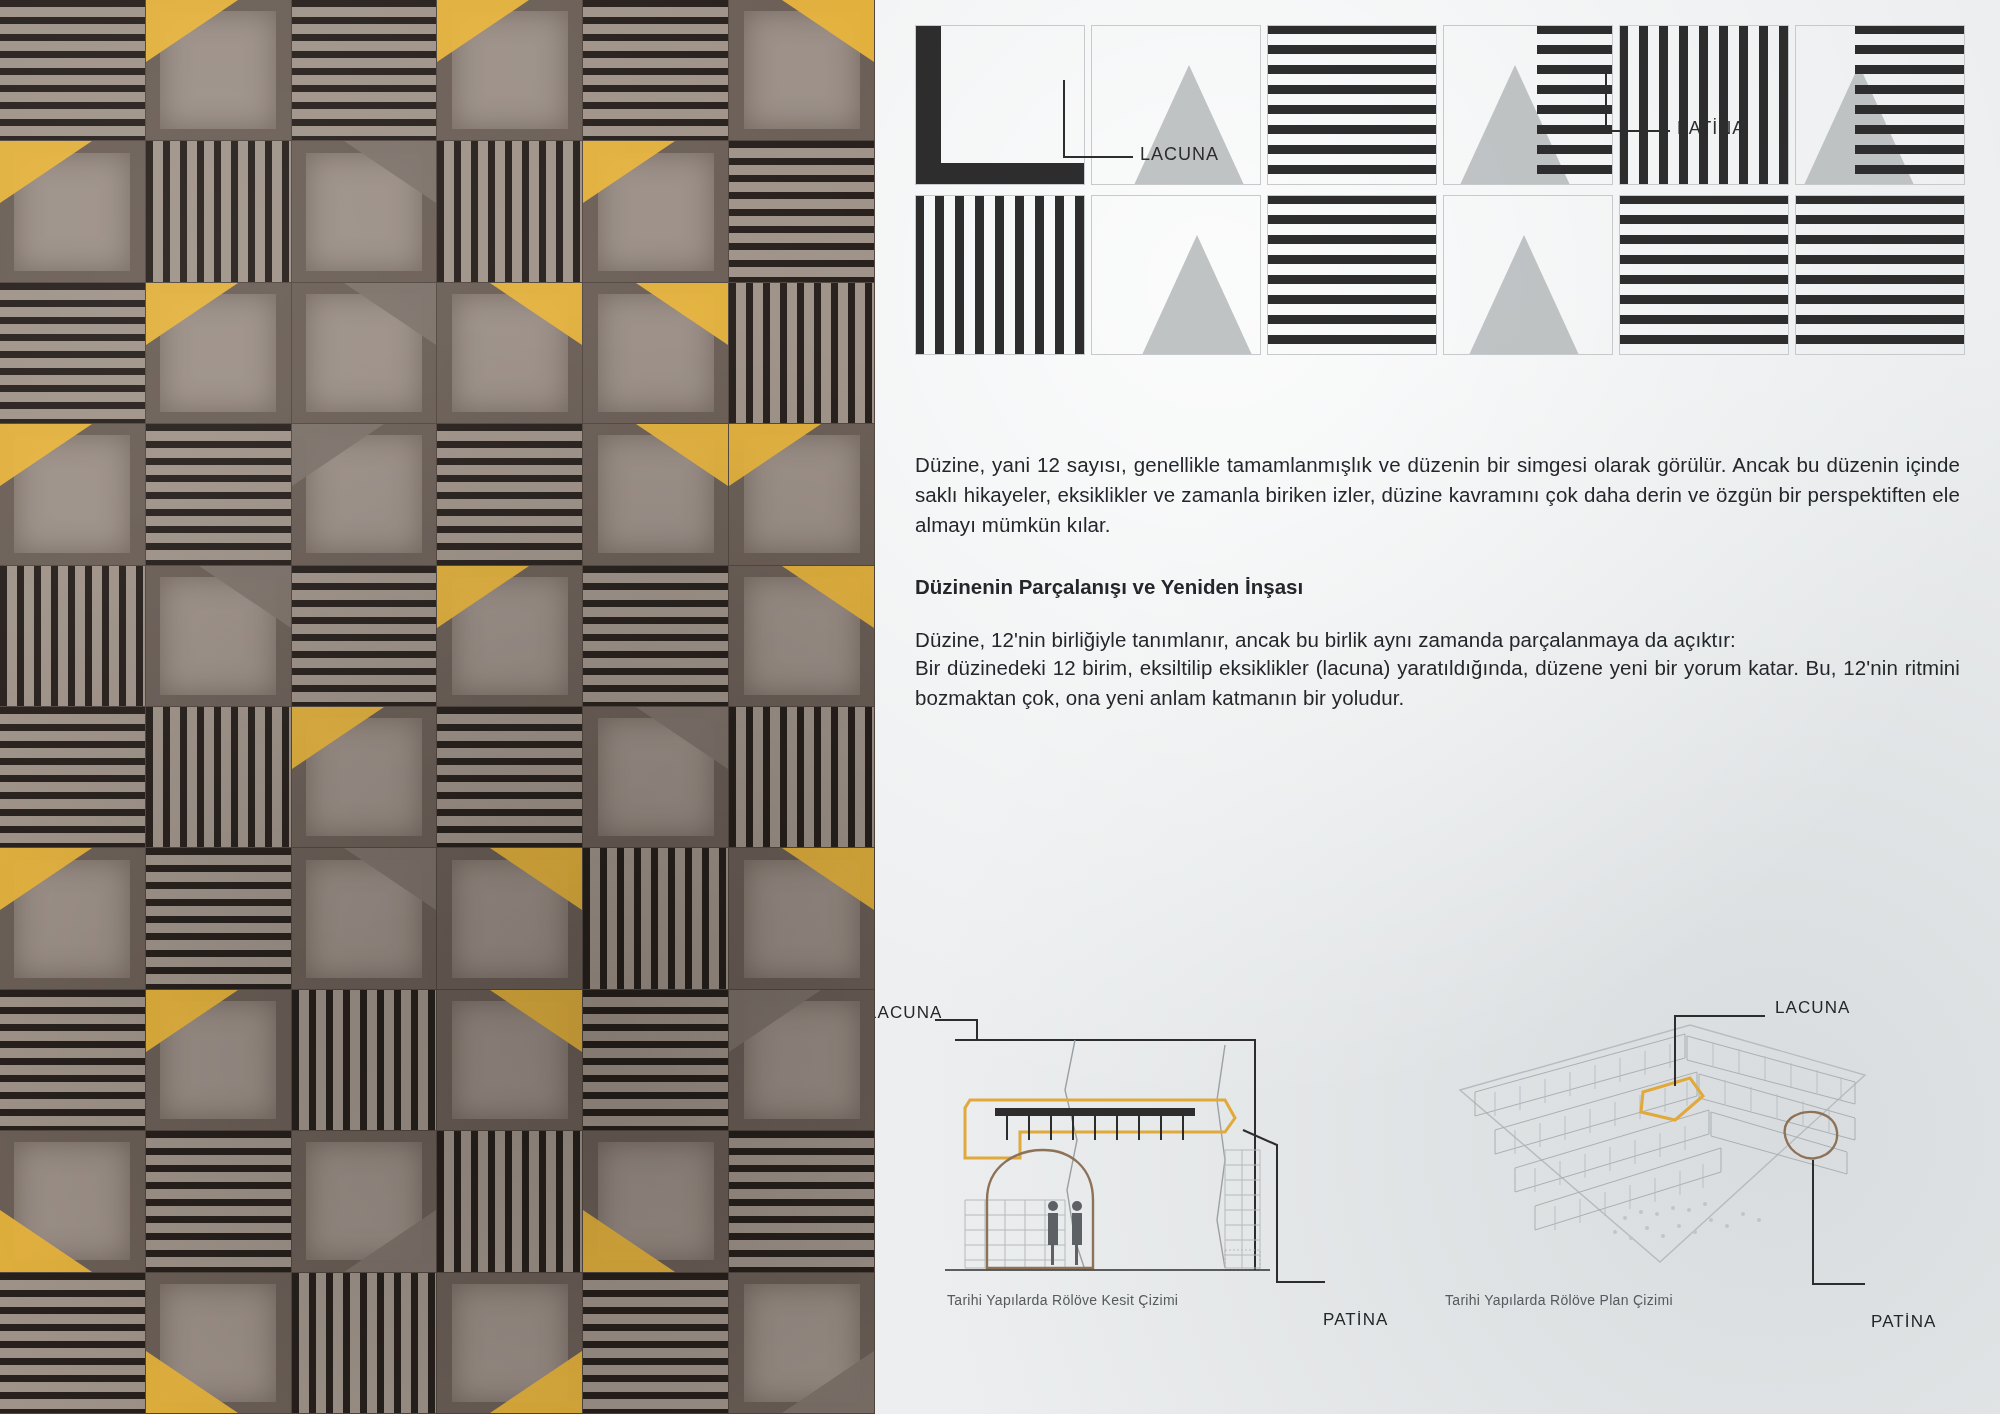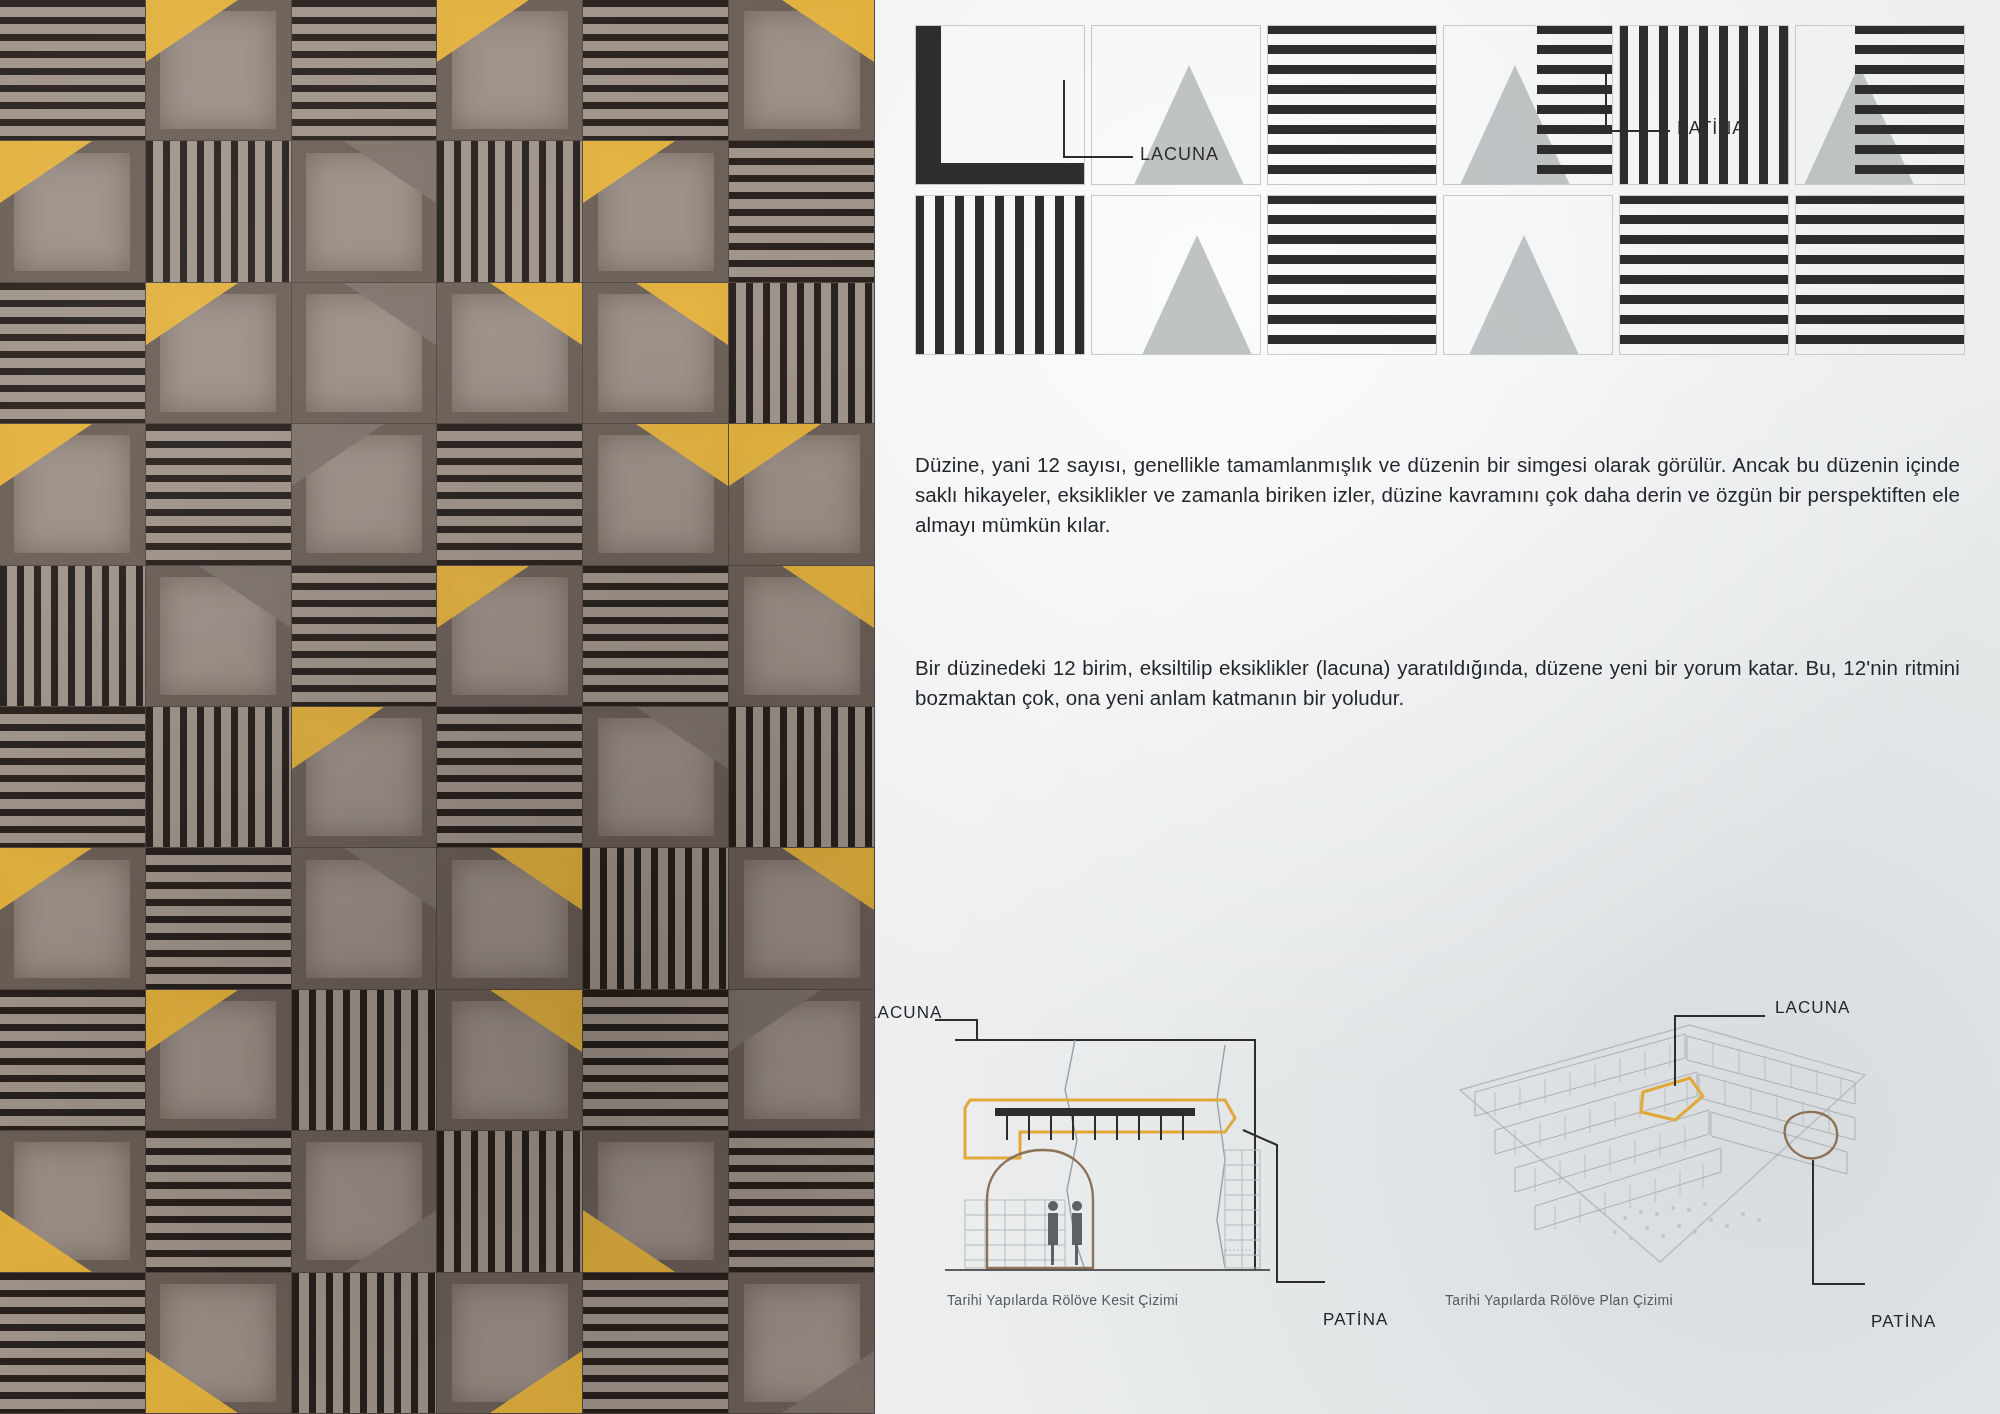--- a/index.html
+++ b/index.html
@@ -444,21 +444,27 @@
 
       <div class="callout-line" style="left:690px; top:110px; width:65px; height:2px;"></div>
       <div class="callout-line" style="left:690px; top:50px; width:2px; height:62px;"></div>
       <div class="callout-label" style="left:762px; top:98px;">PATİNA</div>
     </div>
 
     <div class="text-block" style="top: 450px;">
       <p class="para">Düzine, yani 12 sayısı, genellikle tamamlanmışlık ve düzenin bir simgesi olarak görülür. Ancak bu düzenin içinde saklı hikayeler, eksiklikler ve zamanla biriken izler, düzine kavramını çok daha derin ve özgün bir perspektiften ele almayı mümkün kılar.</p>
     </div>
 
-
+    <div class="text-block" style="top: 575px;">
+      <p class="sub-head">Düzinenin Parçalanışı ve Yeniden İnşası</p>
+    </div>
+
+    <div class="text-block" style="top: 625px;">
+      <p class="para">Düzine, 12'nin birliğiyle tanımlanır, ancak bu birlik aynı zamanda parçalanmaya da açıktır:</p>
+    </div>
 
     <div class="text-block" style="top: 653px;">
       <p class="para">Bir düzinedeki 12 birim, eksiltilip eksiklikler (lacuna) yaratıldığında, düzene yeni bir yorum katar. Bu, 12'nin ritmini bozmaktan çok, ona yeni anlam katmanın bir yoludur.</p>
     </div>
 
 
     <div class="draw-zone">
 
       <div class="draw left">
         <svg width="470" height="300" viewBox="0 0 470 300">

